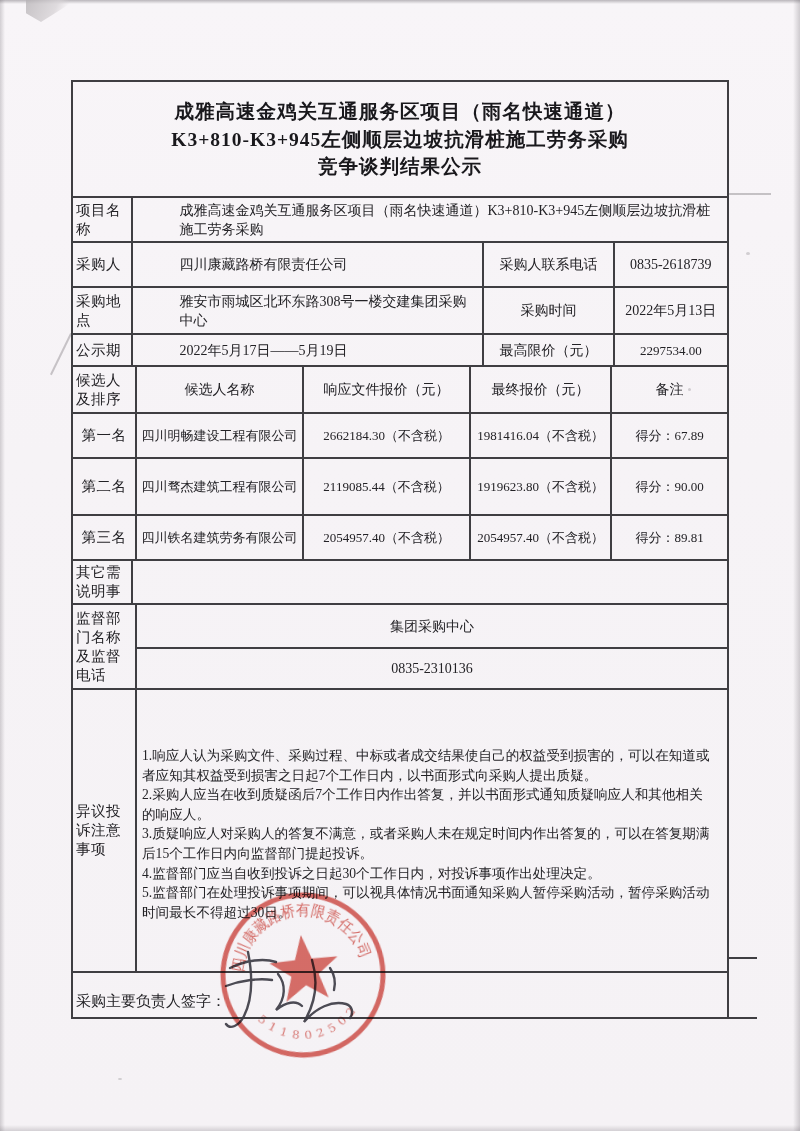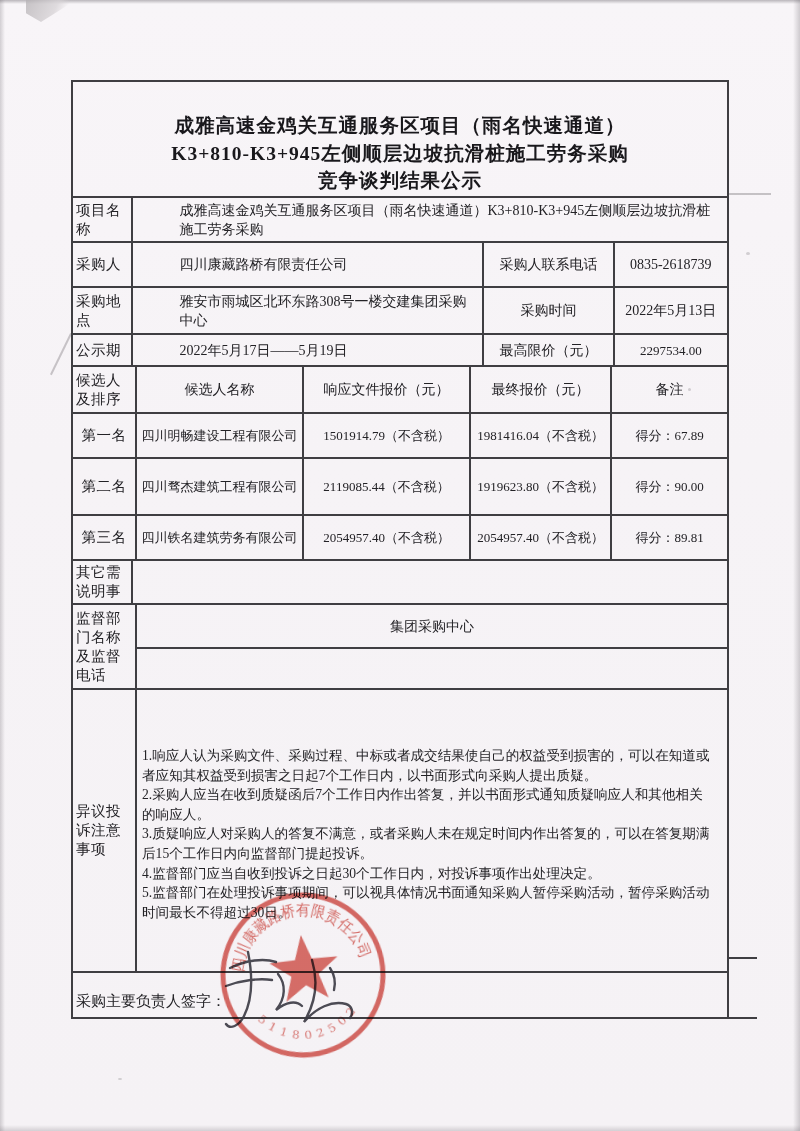--- a/index.html
+++ b/index.html
@@ -41,21 +41,21 @@
   .cell:last-child{border-right:none;}
   .cell.label{width:64px;padding:0 3px;font-size:14.5px;letter-spacing:.5px;
     word-break:break-all;line-height:19px;}
   .cell.center{justify-content:center;text-align:center;}
   .cell.left{justify-content:flex-start;text-align:left;padding:2px 4px 2px 6px;margin-left:40px;}
   .col-a{width:331px}.col-b{width:139px}.col-c{width:120px}
   .col-name{width:167px}.col-doc{width:167px}.col-final{width:141px}.col-remark{width:115px}
   .col-wide{width:590px}
   .cand{font-size:13px;}
   .title-row{flex-direction:column;align-items:center;justify-content:flex-start;
-    padding-top:30px;box-sizing:border-box;}
+    padding-top:16px;box-sizing:border-box;}
   .title-row div{font-size:19.5px;font-weight:bold;letter-spacing:1px;line-height:27.5px;
     text-align:center;color:#19181c;}
   .split-col{flex-direction:column;padding:0;align-items:stretch;}
   .subcell{display:flex;align-items:center;justify-content:center;box-sizing:border-box;
     font-size:14px;}
   .subcell.top{height:44px;border-bottom:2px solid var(--bd);}
   .subcell.bottom{flex:1;}
   .objection-cell{align-items:flex-start;padding:56px 15px 6px 5px;}
   .objection-text{font-size:13.6px;line-height:19.6px;text-align:left;}
   .objection-text div{margin:0;}
@@ -119,21 +119,21 @@
       <div class="cell label">候选人及排序</div>
       <div class="cell center col-name">候选人名称</div>
       <div class="cell center col-doc">响应文件报价（元）</div>
       <div class="cell center col-final">最终报价（元）</div>
       <div class="cell center col-remark">备注</div>
     </div>
 
     <div class="row" style="height:45px">
       <div class="cell label center" style="justify-content:center">第一名</div>
       <div class="cell center col-name cand">四川明畅建设工程有限公司</div>
-      <div class="cell center col-doc cand">1501914.79（不含税）</div>
+      <div class="cell center col-doc cand">2662184.30（不含税）</div>
       <div class="cell center col-final cand">1981416.04（不含税）</div>
       <div class="cell center col-remark cand">得分：67.89</div>
     </div>
 
     <div class="row" style="height:57px">
       <div class="cell label center" style="justify-content:center">第二名</div>
       <div class="cell center col-name cand">四川骛杰建筑工程有限公司</div>
       <div class="cell center col-doc cand">2119085.44（不含税）</div>
       <div class="cell center col-final cand">1919623.80（不含税）</div>
       <div class="cell center col-remark cand">得分：90.00</div>
@@ -149,20 +149,21 @@
 
     <div class="row" style="height:44px">
       <div class="cell label">其它需说明事</div>
       <div class="cell left col-wide"></div>
     </div>
 
     <div class="row" style="height:85px">
       <div class="cell label">监督部门名称及监督电话</div>
       <div class="cell col-wide split-col">
         <div class="subcell top">集团采购中心</div>
+        <div class="subcell bottom">0835-2310136</div>
       </div>
     </div>
 
     <div class="row" style="height:283px">
       <div class="cell label">异议投诉注意事项</div>
       <div class="cell col-wide objection-cell">
         <div class="objection-text">
           <div>1.响应人认为采购文件、采购过程、中标或者成交结果使自己的权益受到损害的，可以在知道或者应知其权益受到损害之日起7个工作日内，以书面形式向采购人提出质疑。</div>
           <div>2.采购人应当在收到质疑函后7个工作日内作出答复，并以书面形式通知质疑响应人和其他相关的响应人。</div>
           <div>3.质疑响应人对采购人的答复不满意，或者采购人未在规定时间内作出答复的，可以在答复期满后15个工作日内向监督部门提起投诉。</div>

